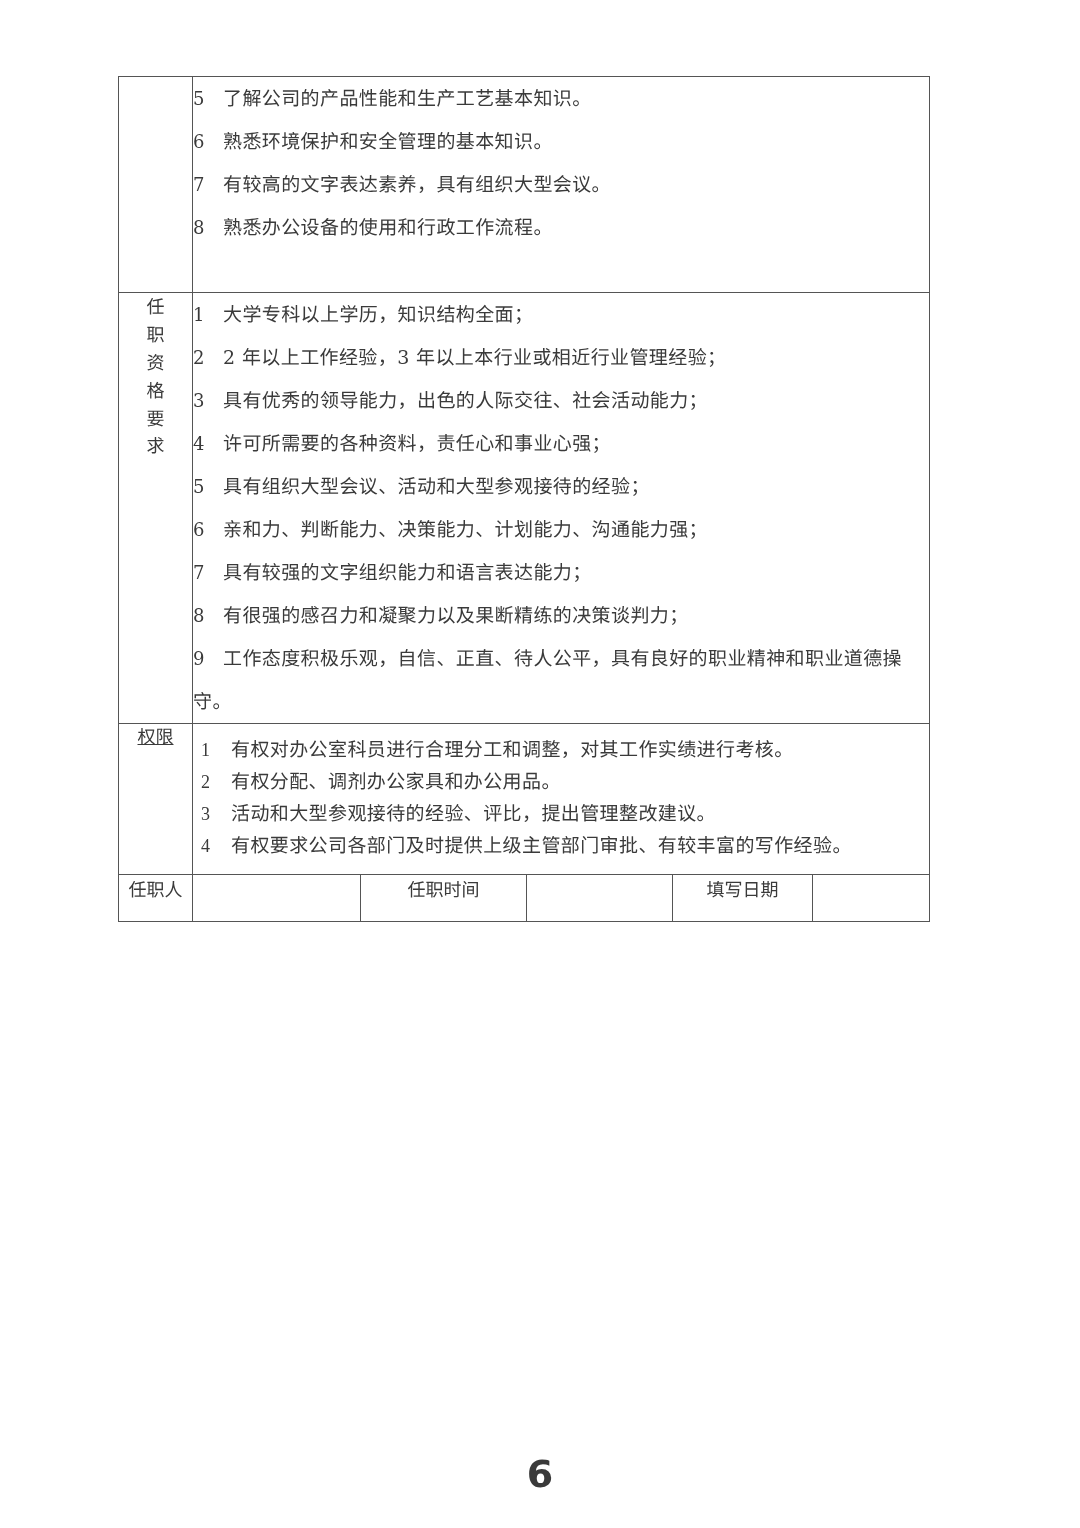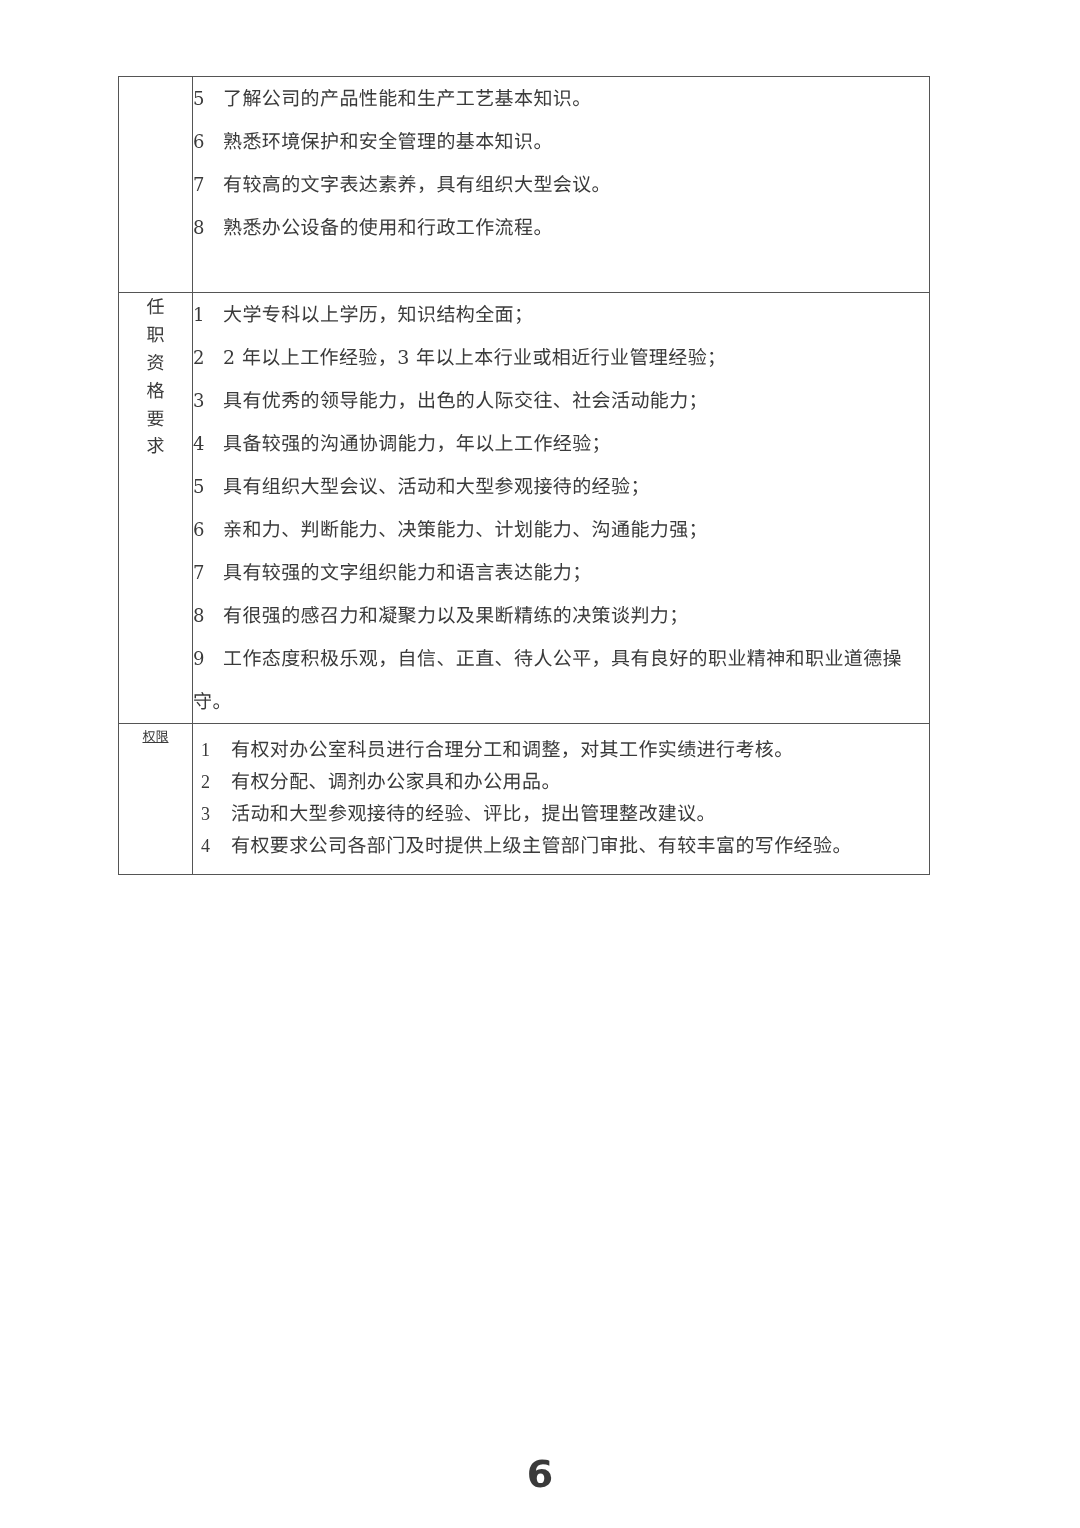--- a/index.html
+++ b/index.html
@@ -52,21 +52,21 @@
   .label-vertical {
     display: inline-block;
     line-height: 1.55;
     letter-spacing: 0;
     font-size: 18px;
   }
   .label-vertical span {
     display: block;
   }
   .label-horizontal {
-    font-size: 13px;
+    font-size: 18px;
     line-height: 1.4;
     text-decoration: underline;
   }
 
   
   .content-cell {
     padding: 16px 10px 16px 8px;
   }
   .content-cell.tight {
     padding: 10px 10px 12px 8px;
@@ -175,21 +175,21 @@
             <div class="item">
               <span class="num">1</span><span class="txt">大学专科以上学历，知识结构全面；</span>
             </div>
             <div class="item">
               <span class="num">2</span><span class="txt">2 年以上工作经验，3 年以上本行业或相近行业管理经验；</span>
             </div>
             <div class="item">
               <span class="num">3</span><span class="txt">具有优秀的领导能力，出色的人际交往、社会活动能力；</span>
             </div>
             <div class="item">
-              <span class="num">4</span><span class="txt">具备较强的沟通协调能力，年以上工作经验；</span>
+              <span class="num">4</span><span class="txt">许可所需要的各种资料，责任心和事业心强；</span>
             </div>
             <div class="item">
               <span class="num">5</span><span class="txt">具有组织大型会议、活动和大型参观接待的经验；</span>
             </div>
             <div class="item">
               <span class="num">6</span><span class="txt">亲和力、判断能力、决策能力、计划能力、沟通能力强；</span>
             </div>
             <div class="item">
               <span class="num">7</span><span class="txt">具有较强的文字组织能力和语言表达能力；</span>
             </div>
@@ -218,19 +218,27 @@
             <div class="item">
               <span class="num">3</span><span class="txt">活动和大型参观接待的经验、评比，提出管理整改建议。</span>
             </div>
             <div class="item">
               <span class="num">4</span><span class="txt">有权要求公司各部门及时提供上级主管部门审批、有较丰富的写作经验。</span>
             </div>
           </div>
         </td>
       </tr>
 
+      <tr>
+        <td class="sig-label">任职人</td>
+        <td class="sig-blank"></td>
+        <td class="sig-label">任职时间</td>
+        <td class="sig-blank"></td>
+        <td class="sig-label">填写日期</td>
+        <td class="sig-blank"></td>
+      </tr>
 
     </tbody>
   </table>
 
   <div class="page-number">6</div>
 
 </div>
 
 </body></html>

